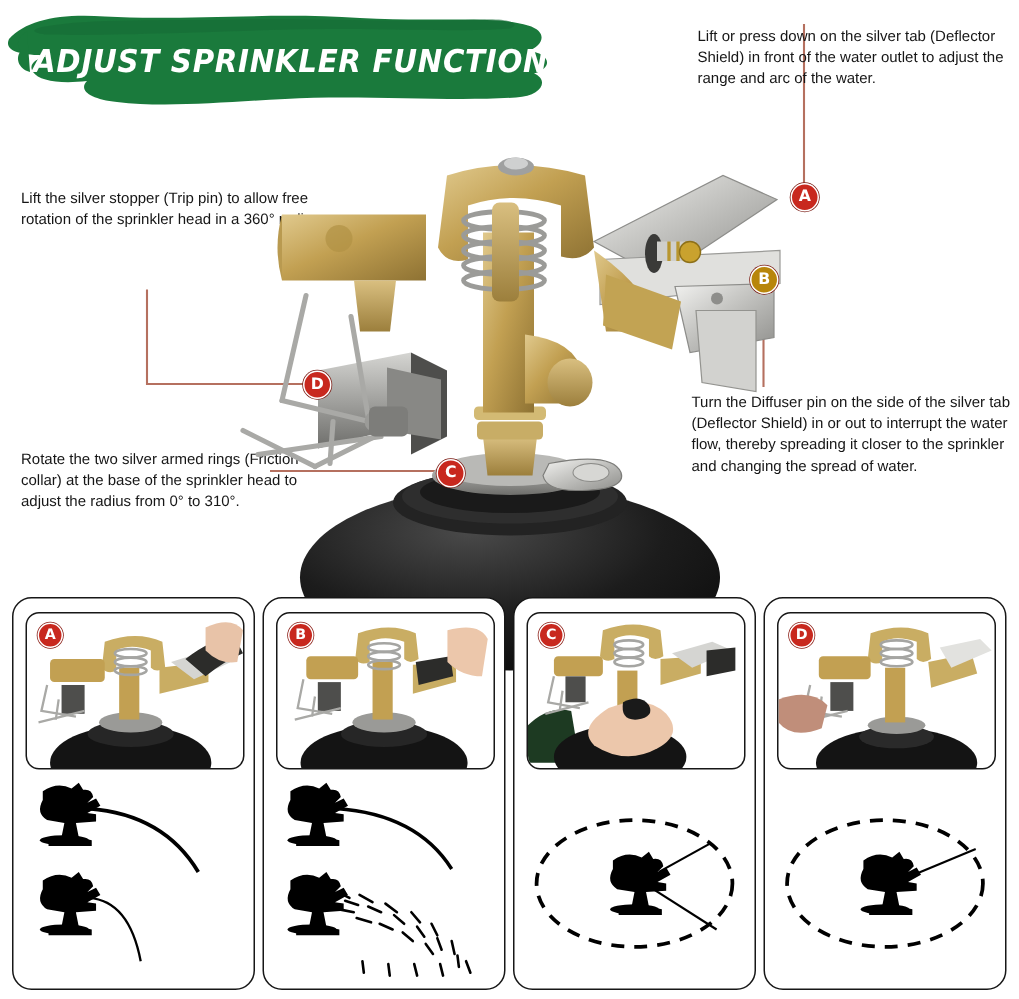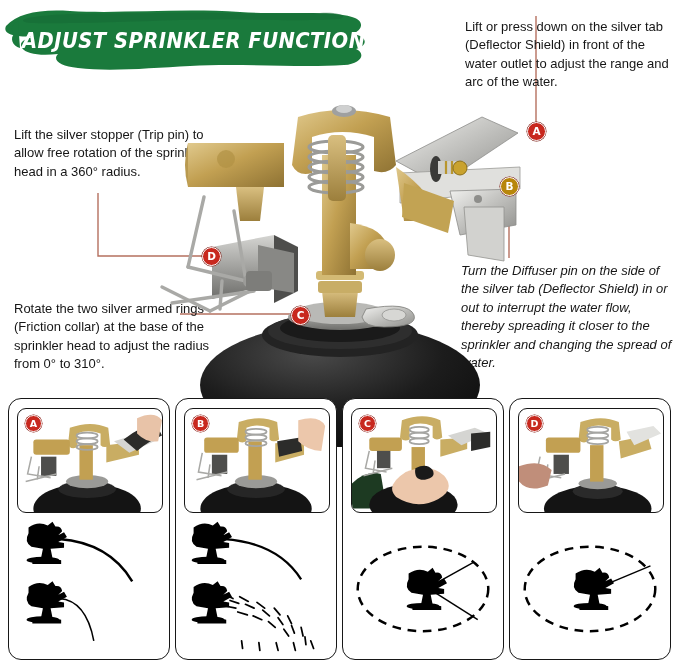--- a/index.html
+++ b/index.html
@@ -9,25 +9,25 @@
   
   #banner{position:absolute;left:0;top:4px;width:380px;height:78px;}
   #banner .brush{position:absolute;inset:0;}
   #banner-title{position:absolute;left:22px;top:25px;width:330px;
       font-size:21px;font-weight:bold;font-style:italic;letter-spacing:.5px;
       color:#fff;white-space:nowrap;
       font-family:"DejaVu Sans","Liberation Sans",sans-serif;
       transform:scaleX(.93);transform-origin:left center;}
 
   
-  .callout{position:absolute;font-size:13px;line-height:1.42;color:#161616;}
+  .callout{position:absolute;font-size:10px;line-height:1.42;color:#161616;}
   #callout-a{left:465px;top:18px;width:206px;}
   #callout-d{left:14px;top:126px;width:216px;}
   #callout-c{left:14px;top:300px;width:200px;}
-  #callout-b{left:461px;top:262px;width:214px;font-style:italic;}
+  #callout-b{left:461px;top:262px;width:214px;}
 
   
   #leaders{position:absolute;left:0;top:0;width:679px;height:400px;}
 
   
   #hero{position:absolute;left:150px;top:95px;width:420px;height:300px;}
 
   
   .marker{position:absolute;width:17px;height:17px;border-radius:50%;
       background:#c8281e;border:1.5px solid #fff;

